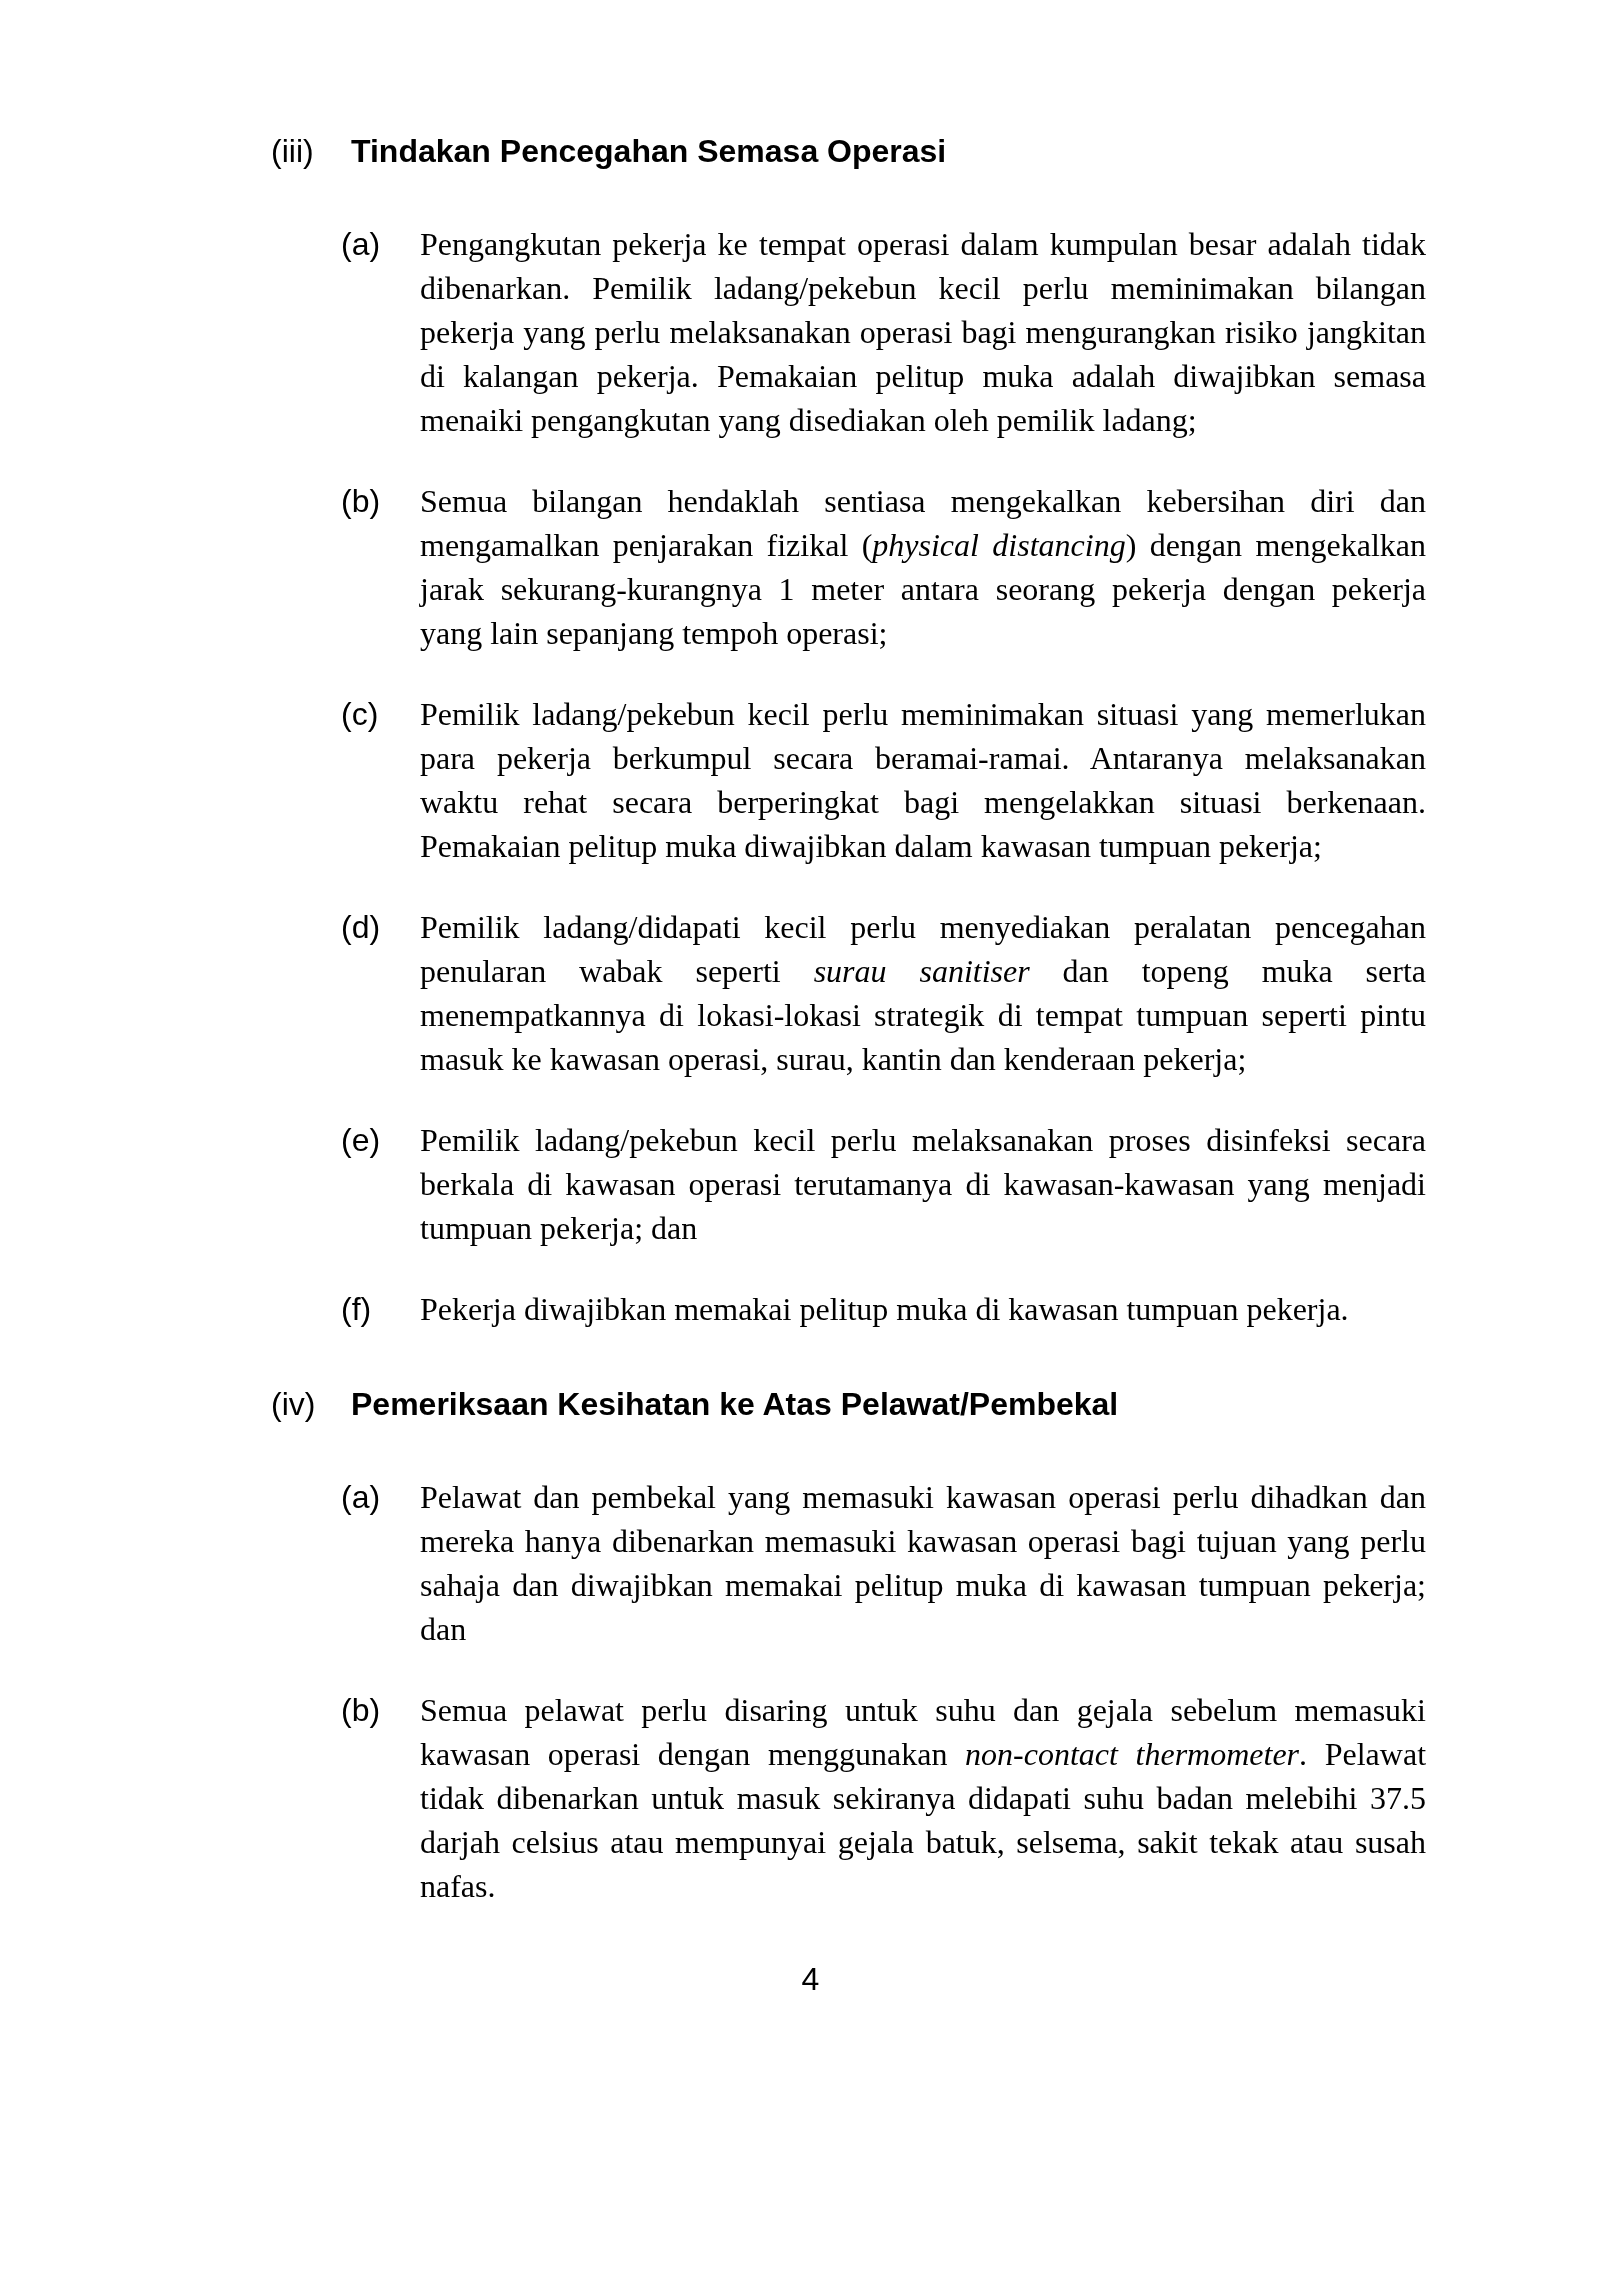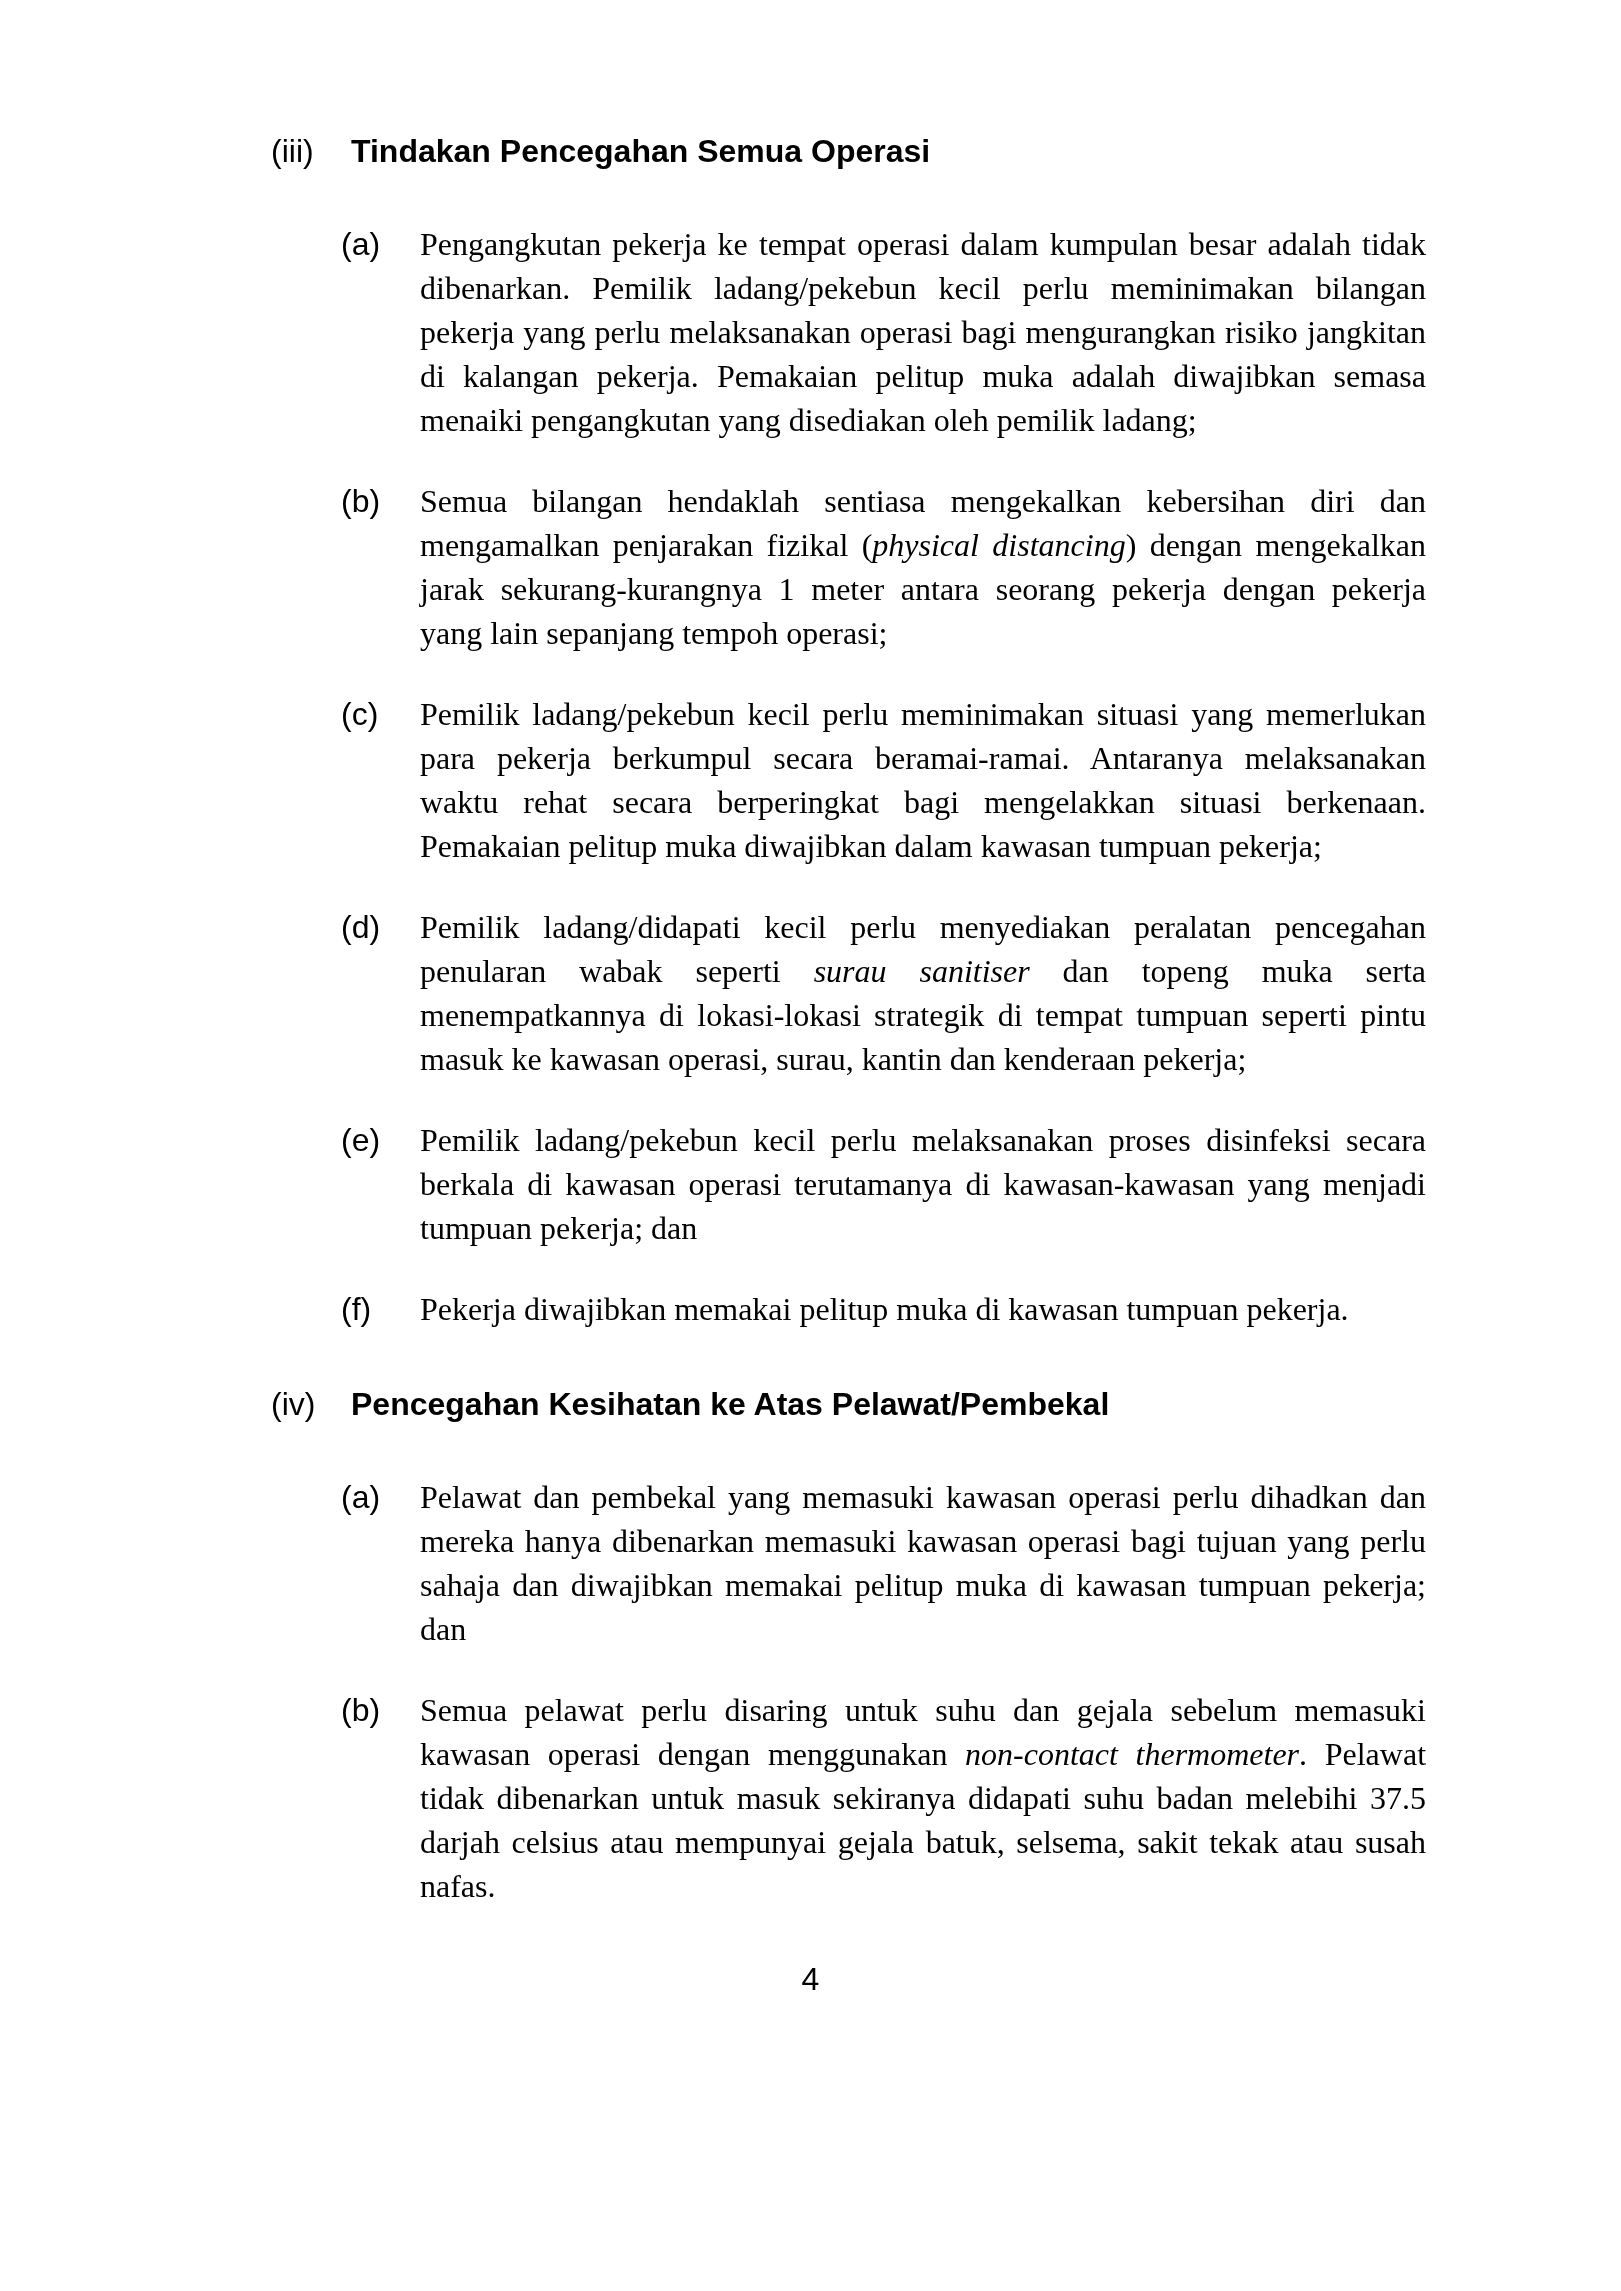--- a/index.html
+++ b/index.html
@@ -63,21 +63,21 @@
   }
 </style>
 </head>
 <body>
 
 <div class="page">
 
   <section>
     <div class="sec-head">
       <span class="sec-marker">(iii)</span>
-      <span class="sec-title">Tindakan Pencegahan Semua Operasi</span>
+      <span class="sec-title">Tindakan Pencegahan Semasa Operasi</span>
     </div>
 
     <div class="item first">
       <span class="marker">(a)</span>
       <div class="body"><span>Pengangkutan pekerja ke tempat operasi dalam kumpulan besar adalah tidak dibenarkan. Pemilik ladang/pekebun kecil perlu meminimakan bilangan pekerja yang perlu melaksanakan operasi bagi mengurangkan risiko jangkitan di kalangan pekerja. Pemakaian pelitup muka adalah diwajibkan semasa menaiki pengangkutan yang disediakan oleh pemilik ladang;</span></div>
     </div>
 
     <div class="item">
       <span class="marker">(b)</span>
       <div class="body"><span>Semua bilangan hendaklah sentiasa mengekalkan kebersihan diri dan mengamalkan penjarakan fizikal (</span><span class="it">physical distancing</span><span>) dengan mengekalkan jarak sekurang-kurangnya 1 meter antara seorang pekerja dengan pekerja yang lain sepanjang tempoh operasi;</span></div>
@@ -100,21 +100,21 @@
 
     <div class="item">
       <span class="marker">(f)</span>
       <div class="body"><span>Pekerja diwajibkan memakai pelitup muka di kawasan tumpuan pekerja.</span></div>
     </div>
   </section>
 
   <section>
     <div class="sec-head second">
       <span class="sec-marker">(iv)</span>
-      <span class="sec-title">Pencegahan Kesihatan ke Atas Pelawat/Pembekal</span>
+      <span class="sec-title">Pemeriksaan Kesihatan ke Atas Pelawat/Pembekal</span>
     </div>
 
     <div class="item first">
       <span class="marker">(a)</span>
       <div class="body"><span>Pelawat dan pembekal yang memasuki kawasan operasi perlu dihadkan dan mereka hanya dibenarkan memasuki kawasan operasi bagi tujuan yang perlu sahaja dan diwajibkan memakai pelitup muka di kawasan tumpuan pekerja; dan</span></div>
     </div>
 
     <div class="item">
       <span class="marker">(b)</span>
       <div class="body"><span>Semua pelawat perlu disaring untuk suhu dan gejala sebelum memasuki kawasan operasi dengan menggunakan </span><span class="it">non-contact thermometer</span><span>. Pelawat tidak dibenarkan untuk masuk sekiranya didapati suhu badan melebihi 37.5 darjah celsius atau mempunyai gejala batuk, selsema, sakit tekak atau susah nafas.</span></div>

